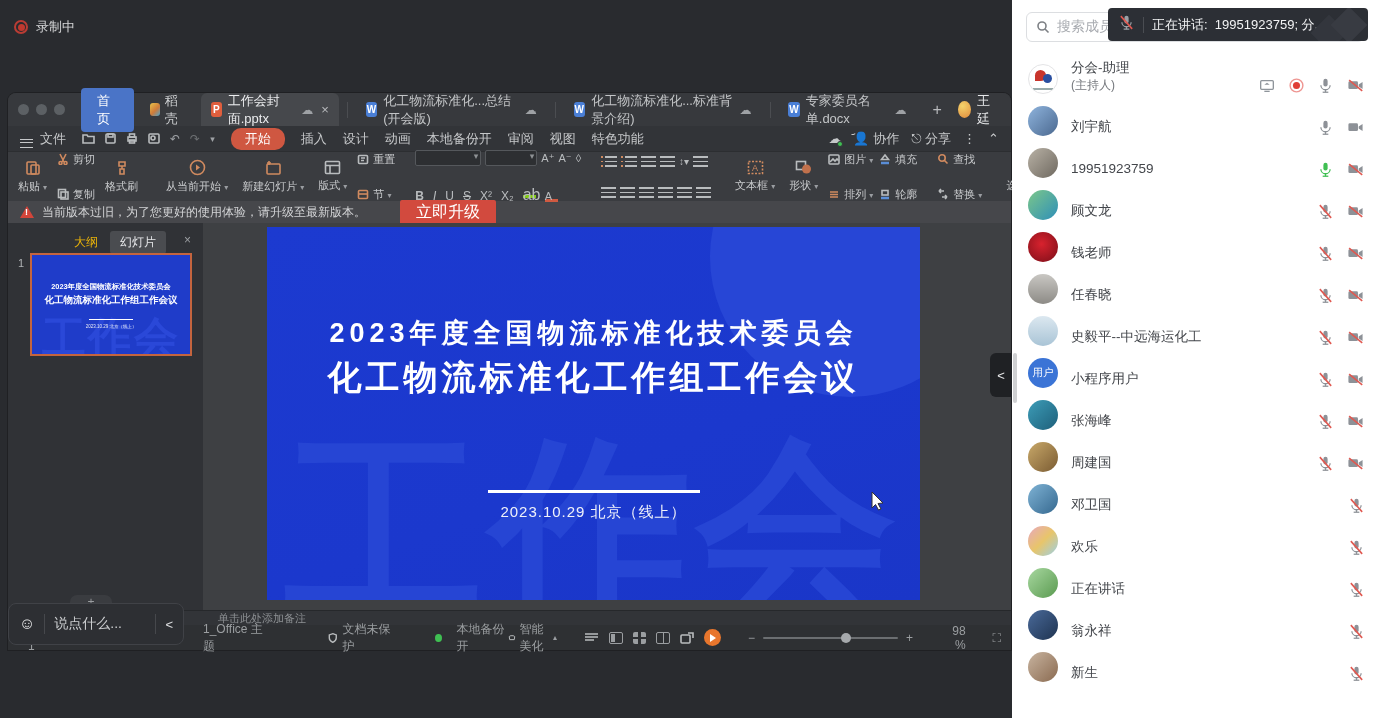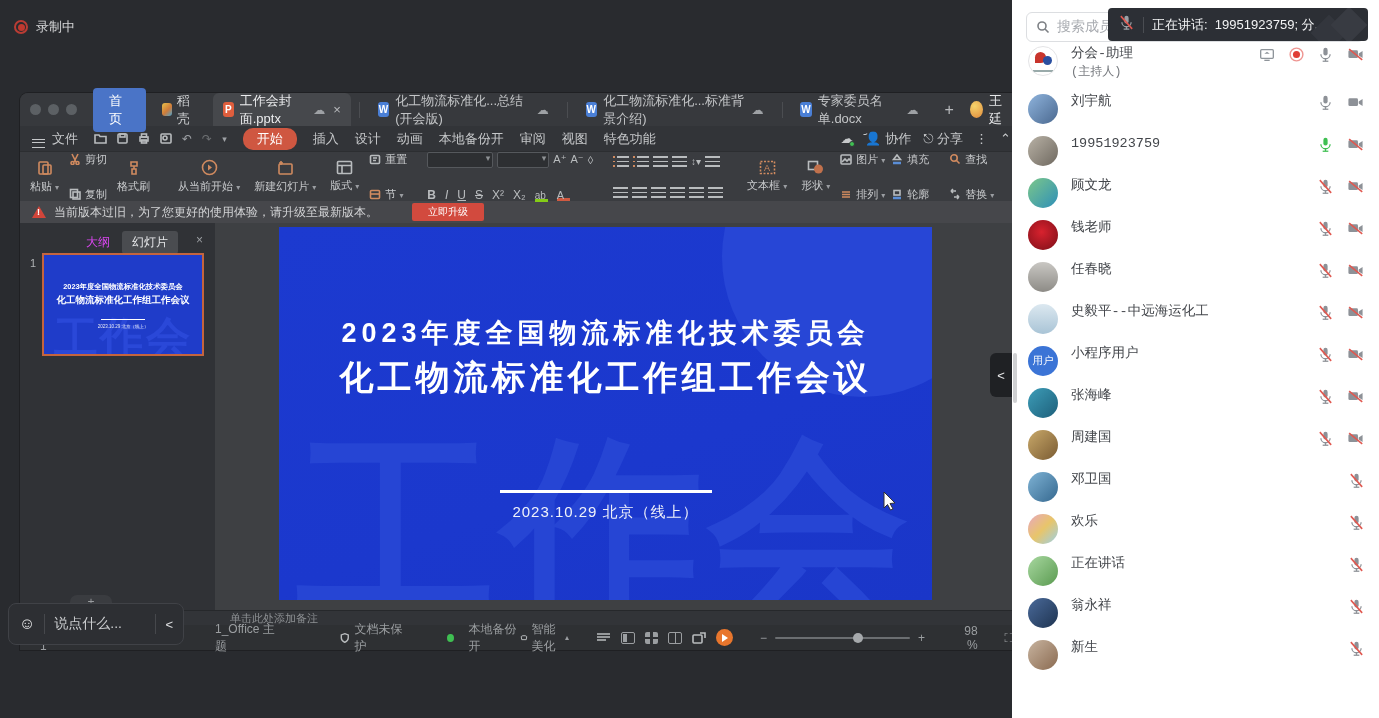--- a/index.html
+++ b/index.html
@@ -7,21 +7,21 @@
     font-family:"Liberation Sans","DejaVu Sans",sans-serif; }
   .canvas { position:relative; width:1379px; height:718px; background:#292b2f; }
 
   
   .rec-badge { position:absolute; left:14px; top:18px; display:flex; align-items:center; gap:8px; }
   .rec-dot { width:14px; height:14px; border-radius:50%; border:2px solid #b93c34; display:flex; align-items:center; justify-content:center; }
   .rec-dot i { width:7px; height:7px; border-radius:50%; background:#c0392f; }
   .rec-label { color:#d6d7d9; font-size:13px; }
 
   
-  .wps { position:absolute; left:20px; top:93px; width:1003px; height:557px; background:#333538;
+  .wps { position:absolute; left:8px; top:93px; width:1003px; height:557px; background:#333538;
          border-radius:8px 8px 0 0; box-shadow:0 0 0 1px #1f2023; }
   
   .tabbar { height:33px; background:#37393d; border-radius:8px 8px 0 0; display:flex; align-items:center; padding:0 10px; gap:8px; }
   .traffic { display:flex; gap:7px; margin-right:8px; }
   .traffic i { width:11px; height:11px; border-radius:50%; background:#5c6064; }
   .home-pill { background:#4a74c7; color:#fff; font-size:13px; padding:4px 16px; border-radius:4px; }
   .docer-tab { display:flex; align-items:center; gap:5px; color:#cfd1d3; font-size:13px; padding:0 8px; }
   .docer-ico { width:13px; height:13px; border-radius:3px; background:linear-gradient(135deg,#e8c14a,#cf7b3a 55%,#4aa3cf); }
   .doc-tab { height:33px; display:flex; align-items:center; gap:6px; padding:0 10px; font-size:13px; color:#c3c5c7; }
   .doc-tab.active { background:#46484c; border-radius:6px 6px 0 0; color:#ebecee; }
@@ -55,39 +55,39 @@
   .bigbtn .lbl, .smallrow .lbl { font-size:11px; color:#c9cbcd; white-space:nowrap; }
   .caret { font-size:8px; color:#9a9da1; }
   .stackcol { display:flex; flex-direction:column; gap:20px; }
   .smallrow { display:flex; align-items:center; gap:4px; }
   .oico { stroke:#d08a5f; fill:none; stroke-width:1.6; }
   .gico { stroke:#b9bcbe; fill:none; stroke-width:1.6; }
   .fontsel { width:66px; height:16px; background:#2d2f32; border:1px solid #55585c; border-radius:2px; position:relative; }
   .fontsel:after { content:"▾"; position:absolute; right:2px; top:0px; font-size:9px; color:#8e9194; }
   .fmt-letters { display:flex; gap:9px; font-size:12px; color:#b9bcbe; align-items:baseline; }
   .fmt-letters .u { text-decoration:underline; } .fmt-letters .s { text-decoration:line-through; }
-  .hl-bar { display:inline-block; width:13px; height:12px; border-bottom:3px solid #84cc16; color:#b9bcbe; font-size:10px; }
+  .hl-bar { display:inline-block; width:13px; height:12px; border-bottom:3px solid #84cc16; color:#b9bcbe; font-size:16px; }
   .fc-bar { display:inline-block; width:13px; height:12px; border-bottom:3px solid #d05a41; color:#b9bcbe; font-size:11px; }
   .lines-ico { width:15px; height:11px; background:repeating-linear-gradient(#b9bcbe 0 1.5px,transparent 1.5px 4.5px); }
   .lines-ico.dots { position:relative; width:12px; margin-left:4px; }
   .lines-ico.dots:before { content:""; position:absolute; left:-4px; top:0; width:2px; height:11px;
       background:repeating-linear-gradient(#d08a5f 0 1.5px,transparent 1.5px 4.5px); }
 
   
   .warnbar { height:22px; background:#46474b; display:flex; align-items:center; padding:0 12px; gap:8px; }
   .warn-tri { width:0; height:0; border-left:7px solid transparent; border-right:7px solid transparent; border-bottom:12px solid #d2453a; position:relative; }
   .warn-tri:after { content:"!"; position:absolute; left:-2px; top:1px; color:#fff; font-size:9px; font-weight:bold; }
   .warn-text { color:#d3d4d6; font-size:12px; }
-  .warn-btn { background:#d24a3e; color:#fff; font-size:10px; padding:2px 16px; border-radius:2px; margin-left:26px; }
+  .warn-btn { background:#d24a3e; color:#fff; font-size:16px; padding:2px 16px; border-radius:2px; margin-left:26px; }
 
   
   .content { height:387px; display:flex; background:#343639; }
   .thumbpanel { width:195px; background:#303236; position:relative; }
   .view-toggle { display:flex; align-items:center; gap:4px; margin:8px 0 0 58px; font-size:12px; }
-  .vt-outline { color:#d946ef; padding:3px 8px; }
+  .vt-outline { color:#eab308; padding:3px 8px; }
   .vt-slides { color:#e6e7e9; background:#4a4c50; border-radius:3px; padding:3px 10px; }
   .vt-close { position:absolute; right:12px; top:10px; color:#9b9ea2; font-size:12px; }
   .thumb-num { position:absolute; left:10px; top:34px; color:#b0b3b5; font-size:11px; }
   .thumb { position:absolute; left:22px; top:30px; width:162px; height:103px; border:2px solid #c4643e; background:#1f3cc9; overflow:hidden; }
   .thumb-inner { position:relative; width:100%; height:100%; display:flex; flex-direction:column; align-items:center; justify-content:center; }
   .thumb-wm { position:absolute; bottom:-14px; left:0; right:0; text-align:center; font-size:44px; font-weight:800; color:#2a48d8; letter-spacing:2px; }
   .thumb-t1 { font-size:8px; font-weight:bold; color:#fff; transform:scale(.92); white-space:nowrap; position:relative; }
   .thumb-t2 { font-size:9.5px; font-weight:bold; color:#fff; margin-top:2px; white-space:nowrap; position:relative; }
   .thumb-line { width:44px; height:1px; background:#fff; margin-top:12px; position:relative; }
   .thumb-date { font-size:5px; color:#e8eaf5; margin-top:3px; transform:scale(.9); position:relative; }
@@ -150,21 +150,21 @@
                display:flex; align-items:center; padding:0 9px; gap:7px; background:#fff; }
   .search-ph { color:#a9acb1; font-size:14px; }
   .speak-tip { position:absolute; left:96px; top:8px; width:260px; height:33px; background:#2c2f35; border-radius:4px;
                display:flex; align-items:center; padding:0 10px; gap:8px; overflow:hidden; z-index:6; }
   .speak-div { width:1px; height:16px; background:#4a4d52; }
   .speak-text { color:#f2f3f4; font-size:13px; white-space:nowrap; }
   .speak-deco1,.speak-deco2 { position:absolute; width:26px; height:26px; background:#383b42; transform:rotate(45deg); }
   .speak-deco1 { right:6px; top:4px; } .speak-deco2 { right:26px; top:12px; background:#33363d; }
 
   .plist { position:absolute; left:0; top:46px; width:367px; }
-  .prow { display:flex; align-items:flex-start; padding:0 14px 0 16px; height:42px;font-family:Liberation Mono, monospace; }
+  .prow { display:flex; align-items:flex-end; padding:0 14px 0 16px; height:42px; }
   .prow.first { height:48px; }
   .avatar { width:30px; height:30px; border-radius:50%; flex:0 0 30px; margin-right:13px;
             display:flex; align-items:center; justify-content:center; color:#fff; font-size:10.5px; position:relative; overflow:hidden; }
   .pname { font-size:13.5px; color:#43464b; line-height:1.25; }
   .psub { font-size:12px; color:#74777c; }
   .picons { margin-left:auto; display:flex; align-items:center; gap:12px; }
   .picons svg { display:block; }
 </style>
 </head>
 <body>

